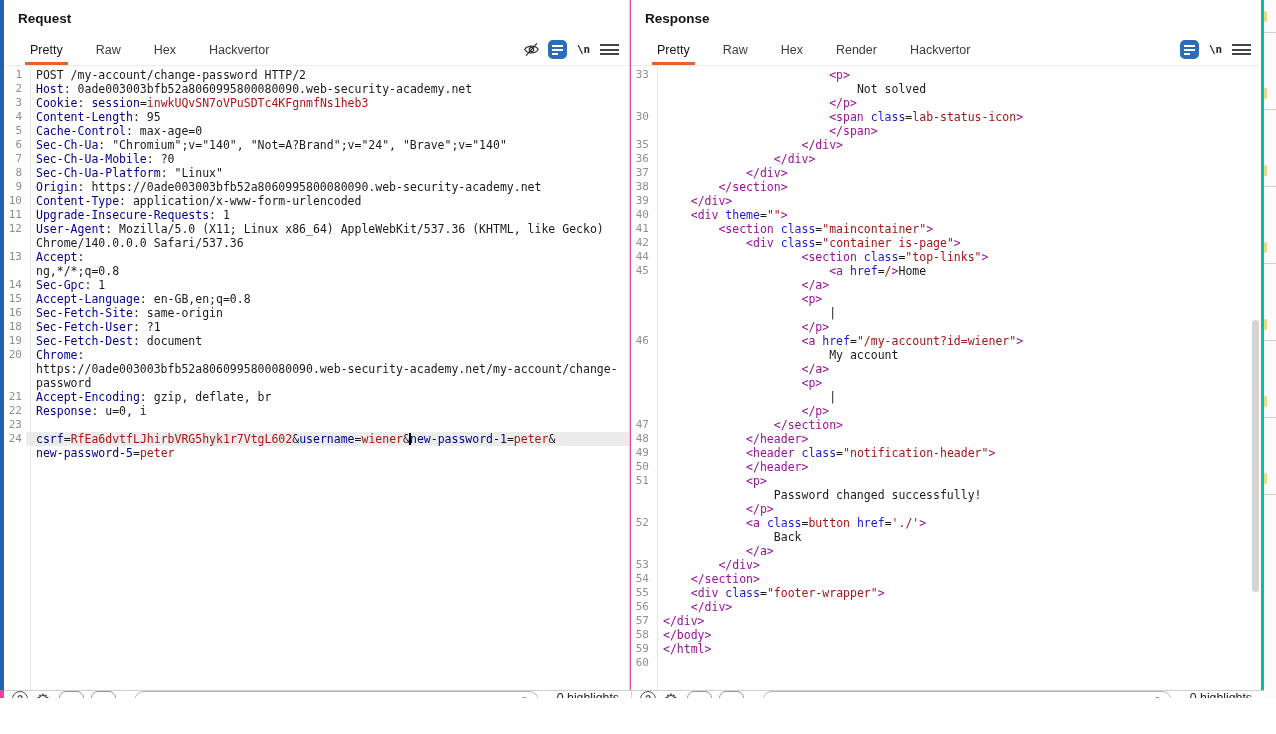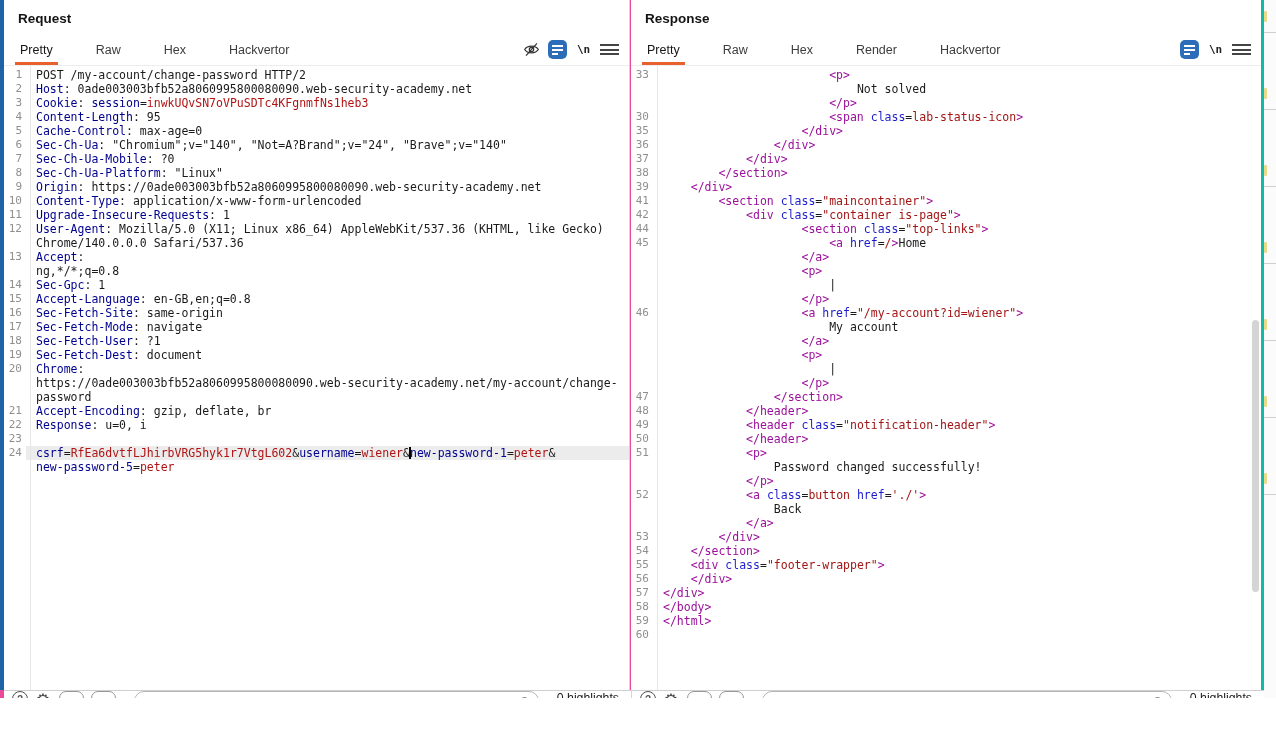--- a/index.html
+++ b/index.html
@@ -16,21 +16,21 @@
   .pause-bars{width:9px;height:9px;border-left:2.5px solid #fff;border-right:2.5px solid #fff}
   .hbars{width:10px;height:8px;border-top:2.5px solid #3f3f3f;border-bottom:2.5px solid #3f3f3f}
   .sq{width:8px;height:8px;background:#3f3f3f}
 
   
   .pane{position:absolute;top:0;height:690px;background:#fff}
   .pane-request{left:4px;width:626px;border-right:1px solid #d5d5d5}
   .pane-response{left:631px;width:633px;border-right:3px solid #14b8a6}
   .pane-head{position:relative;height:66px;border-bottom:1px solid #ededed}
   .pane-title{font-size:13.5px;font-weight:bold;color:#141414;padding:11px 0 0 14px}
-  .tabs{position:absolute;left:14px;bottom:0;display:flex;gap:39px}
+  .tabs{position:absolute;left:24px;bottom:0;display:flex;gap:29px}
   .tab{font-size:12.5px;color:#3c3c3c;padding:0 2px 8px;position:relative;cursor:pointer;white-space:nowrap}
   .tab.active{color:#141414}
   .tab.active::after{content:"";position:absolute;left:-3px;right:-3px;bottom:0;height:3px;background:#e8602c}
   .tab-icons{position:absolute;right:10px;bottom:6px;display:flex;gap:7px;align-items:center}
 
   
   .editor{position:absolute;left:0;right:0;top:66px;bottom:0;padding-top:2px;overflow:hidden;
           font-family:"DejaVu Sans Mono",monospace;font-size:11.5px;line-height:14px;cursor:text}
   .editor::before{content:"";position:absolute;left:26px;top:0;bottom:0;width:1px;background:#e6e6e6}
   .erow{display:flex;height:14px}
@@ -192,24 +192,20 @@
         </div>
         <div class="erow">
           <span class="gut">15</span>
           <span class="code"><span class="sg-h">Accept-Language</span><span class="sg-v">: en-GB,en;q=0.8</span></span>
         </div>
         <div class="erow">
           <span class="gut">16</span>
           <span class="code"><span class="sg-h">Sec-Fetch-Site</span><span class="sg-v">: same-origin</span></span>
         </div>
         <div class="erow">
-          <span class="gut">17</span>
-          <span class="code"><span class="sg-h">Sec-Fetch-Mode</span><span class="sg-v">: navigate</span></span>
-        </div>
-        <div class="erow">
           <span class="gut">18</span>
           <span class="code"><span class="sg-h">Sec-Fetch-User</span><span class="sg-v">: ?1</span></span>
         </div>
         <div class="erow">
           <span class="gut">19</span>
           <span class="code"><span class="sg-h">Sec-Fetch-Dest</span><span class="sg-v">: document</span></span>
         </div>
         <div class="erow">
           <span class="gut">20</span>
           <span class="code"><span class="sg-h">Chrome</span><span class="sg-v">:</span></span>
@@ -272,38 +268,46 @@
         </div>
         <div class="erow">
           <span class="gut"></span>
           <span class="code">                        <span class="sg-t">&lt;/p&gt;</span></span>
         </div>
         <div class="erow">
           <span class="gut">30</span>
           <span class="code">                        <span class="sg-t">&lt;span </span><span class="sg-a">class</span><span class="sg-v">=</span><span class="sg-s">lab-status-icon</span><span class="sg-t">&gt;</span></span>
         </div>
         <div class="erow">
+          <span class="gut"></span>
+          <span class="code">                        <span class="sg-t">&lt;/span&gt;</span></span>
+        </div>
+        <div class="erow">
           <span class="gut">35</span>
           <span class="code">                    <span class="sg-t">&lt;/div&gt;</span></span>
         </div>
         <div class="erow">
           <span class="gut">36</span>
           <span class="code">                <span class="sg-t">&lt;/div&gt;</span></span>
         </div>
         <div class="erow">
           <span class="gut">37</span>
           <span class="code">            <span class="sg-t">&lt;/div&gt;</span></span>
         </div>
         <div class="erow">
           <span class="gut">38</span>
           <span class="code">        <span class="sg-t">&lt;/section&gt;</span></span>
         </div>
         <div class="erow">
           <span class="gut">39</span>
           <span class="code">    <span class="sg-t">&lt;/div&gt;</span></span>
+        </div>
+        <div class="erow">
+          <span class="gut">40</span>
+          <span class="code">    <span class="sg-t">&lt;div </span><span class="sg-a">theme</span><span class="sg-v">=</span><span class="sg-s">""</span><span class="sg-t">&gt;</span></span>
         </div>
         <div class="erow">
           <span class="gut">41</span>
           <span class="code">        <span class="sg-t">&lt;section </span><span class="sg-a">class</span><span class="sg-v">=</span><span class="sg-s">"maincontainer"</span><span class="sg-t">&gt;</span></span>
         </div>
         <div class="erow">
           <span class="gut">42</span>
           <span class="code">            <span class="sg-t">&lt;div </span><span class="sg-a">class</span><span class="sg-v">=</span><span class="sg-s">"container is-page"</span><span class="sg-t">&gt;</span></span>
         </div>
         <div class="erow">

